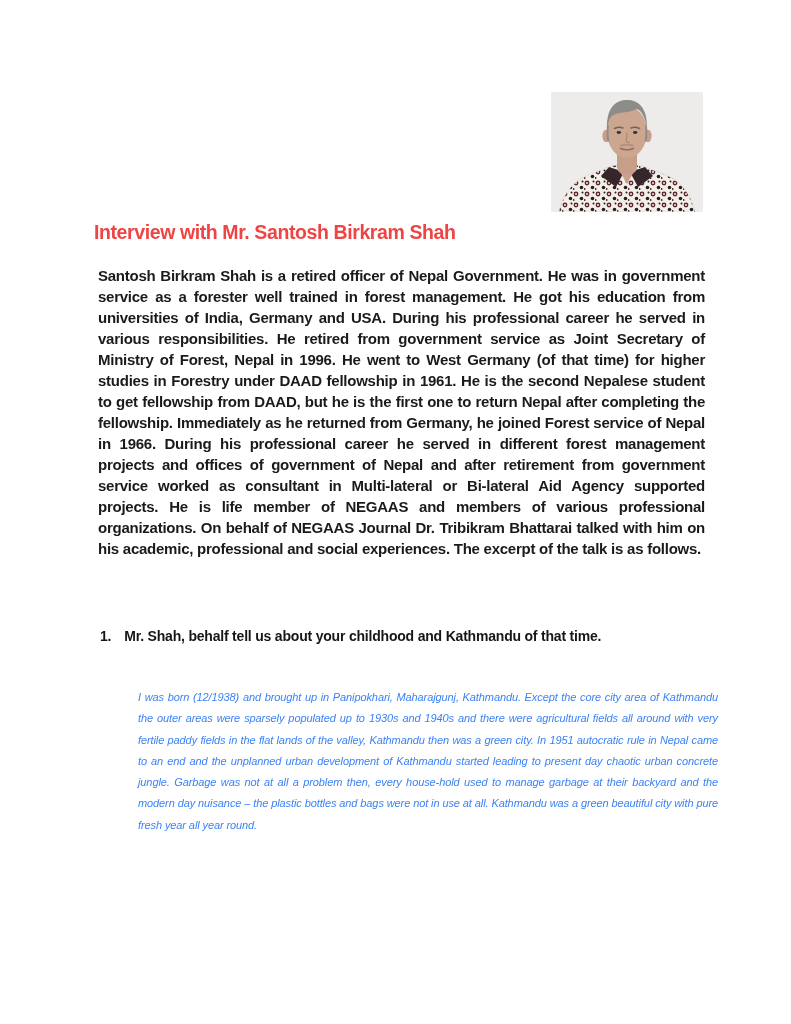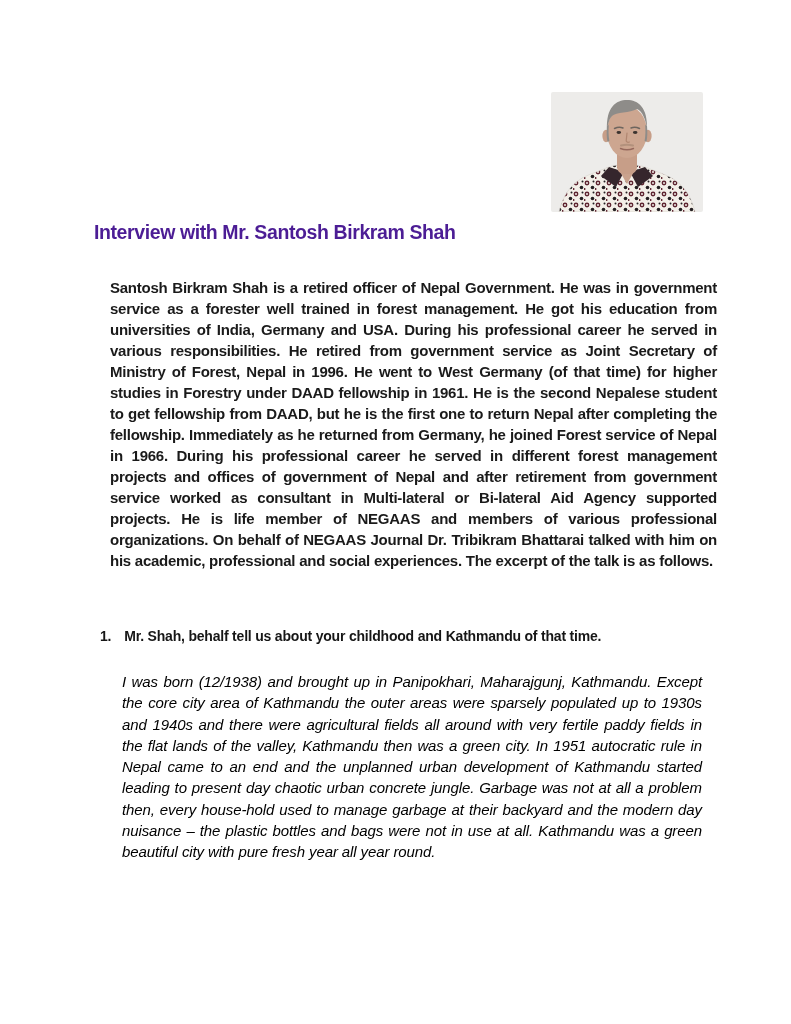--- a/index.html
+++ b/index.html
@@ -23,29 +23,29 @@
   .photo svg { display: block; width: 100%; height: 100%; }
   .title {
     position: absolute;
     top: 221px;
     left: 94px;
     width: 610px;
     margin: 0;
     font-size: 19.5px;
     font-weight: 700;
     letter-spacing: -0.4px;
-    color: #4c1d95;
+    color: #ef4444;
     white-space: nowrap;
   }
   .intro {
     position: absolute;
     top: 261px;
     left: 94px;
     width: 607px;
-    margin: 16px;
+    margin: 4px;
     font-size: 15px;
     font-weight: 700;
     line-height: 21px;
     letter-spacing: -0.25px;
     text-align: justify;
     color: #1a1a1a;
   }
   .question-row {
     position: absolute;
     top: 628px;
@@ -58,27 +58,27 @@
     letter-spacing: -0.2px;
     color: #161616;
   }
   .q-num { flex: 0 0 auto; }
   .q-text { flex: 1 1 auto; }
   .answer {
     position: absolute;
     top: 671px;
     left: 122px;
     width: 580px;
-    margin: 0;
-    font-size: 15px;
+    margin: 16px;
+    font-size: 11px;
     font-style: italic;
     line-height: 21.3px;
     letter-spacing: -0.1px;
     text-align: justify;
-    color: #000000;
+    color: #3b82f6;
   }
 </style>
 </head>
 <body>
 
 <div class="page">
 
   <div class="photo">
     <svg viewBox="0 0 152 120" xmlns="http://www.w3.org/2000/svg">
       <defs>

